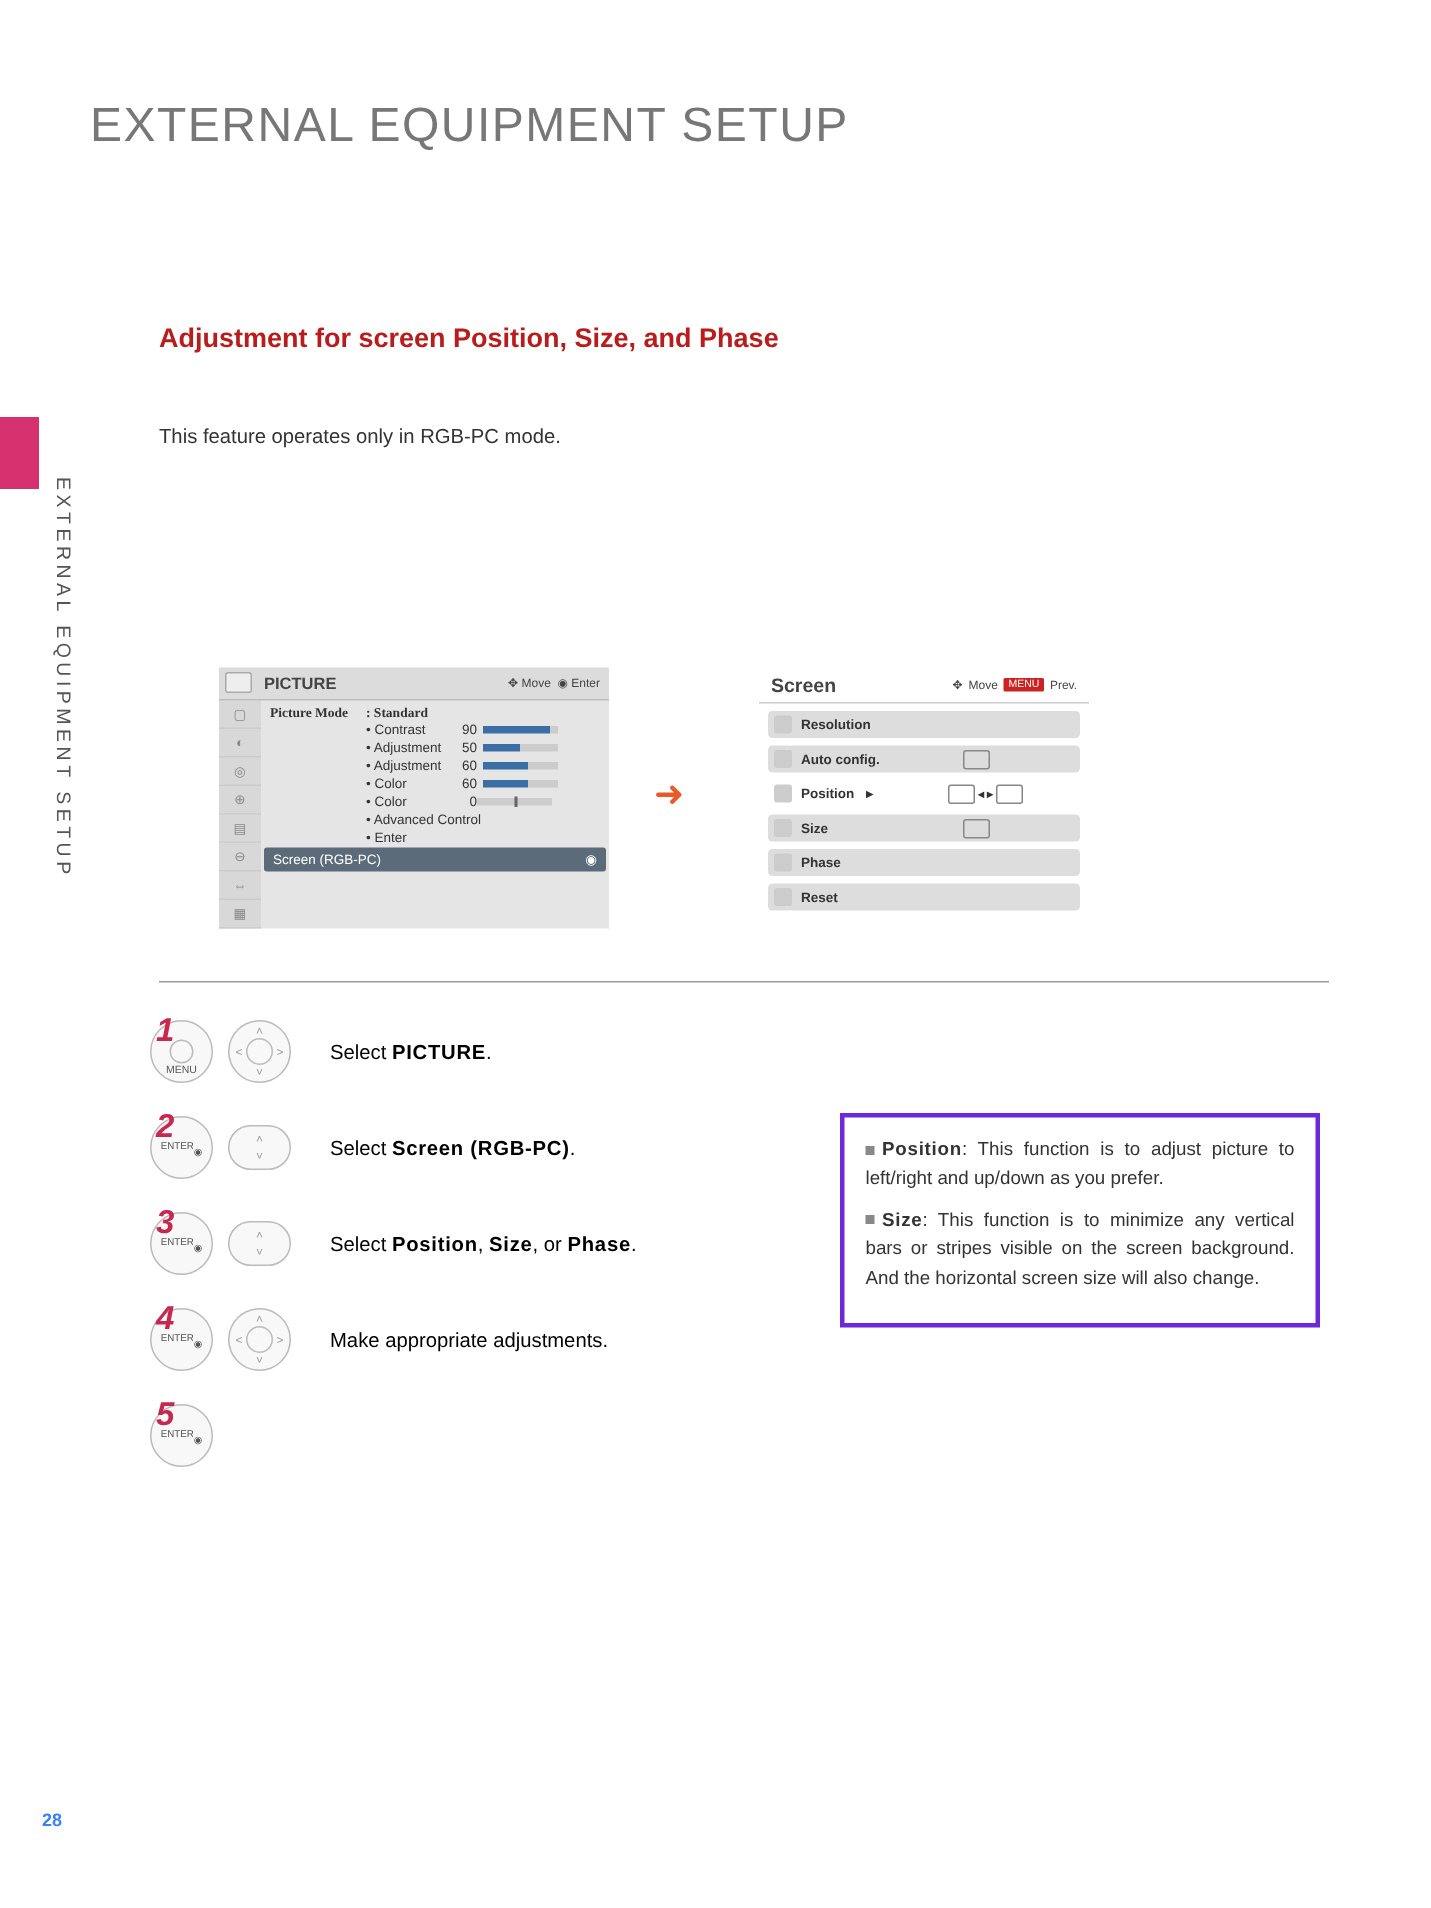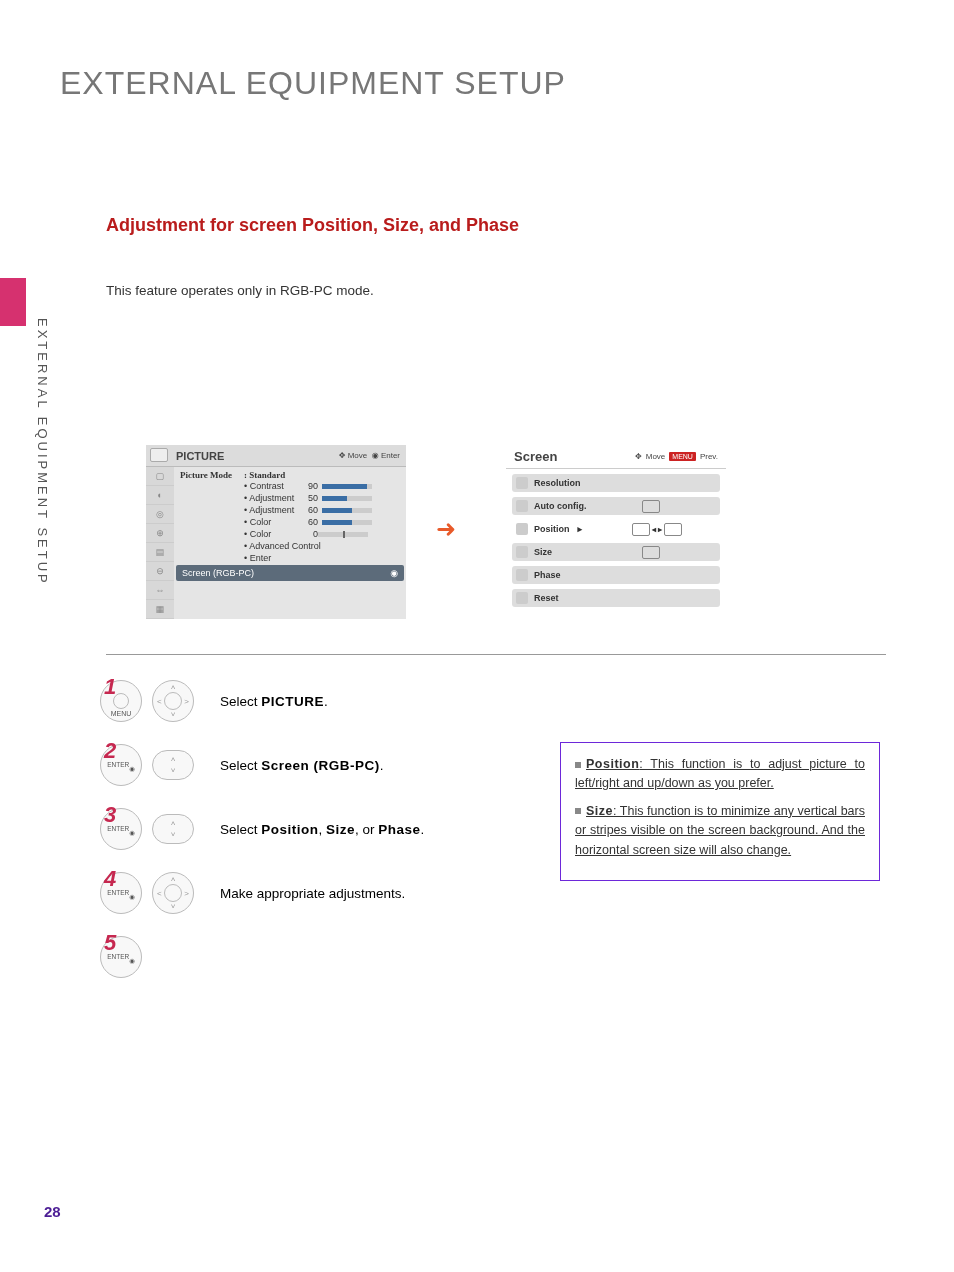--- a/index.html
+++ b/index.html
@@ -159,33 +159,32 @@
   }
   .step-text { font-size:13.5px; margin-left:16px; color:#000000;}
   .step-text b { font-weight:bold; letter-spacing:0.5px;}
   
   
   .info-box {
     position:absolute;
     left: 560px;
     top: 742px;
     width: 320px;
-    border: 1px solid #6d28d9;
+    border: 3px solid #6d28d9;
     padding: 12px 14px;
     font-size: 12.5px;
     color:#333;
     line-height:1.55;
     text-align: justify;
-    text-decoration: underline;
   }
   .info-box p { margin-bottom:8px;}
   .sq { display:inline-block; width:6px; height:6px; background:#888; margin-right:5px; vertical-align:middle;}
   .info-box b{font-weight:bold; letter-spacing:0.5px;}
   
-  .page-num { position:absolute; left:44px; bottom:52px; font-size:15px; font-weight:bold; color:#4c1d95;}
+  .page-num { position:absolute; left:28px; bottom:52px; font-size:12px; font-weight:bold; color:#3b82f6;}
   .osd1-header-icon{position:absolute;left:4px;top:3px;width:18px;height:14px;border:1px solid #aaa;border-radius:2px;background:#eee;}
 </style>
 </head>
 <body>
 
 <div class="page-title">EXTERNAL EQUIPMENT SETUP</div>
 <div class="pink-tab"></div>
 <div class="side-text">EXTERNAL EQUIPMENT SETUP</div>
 
 <div class="subtitle">Adjustment for screen Position, Size, and Phase</div>

